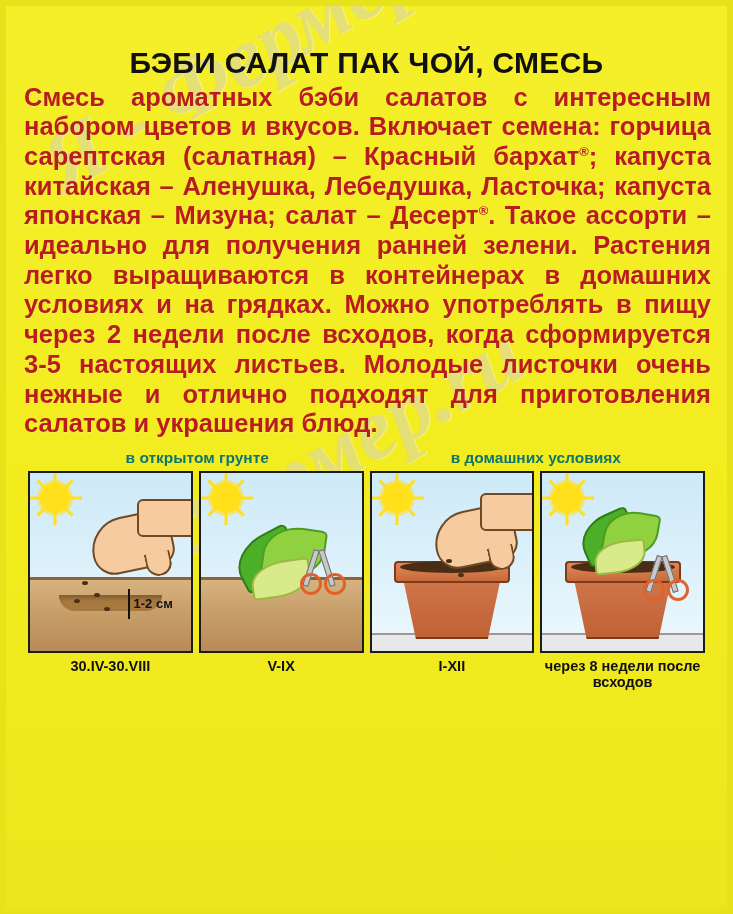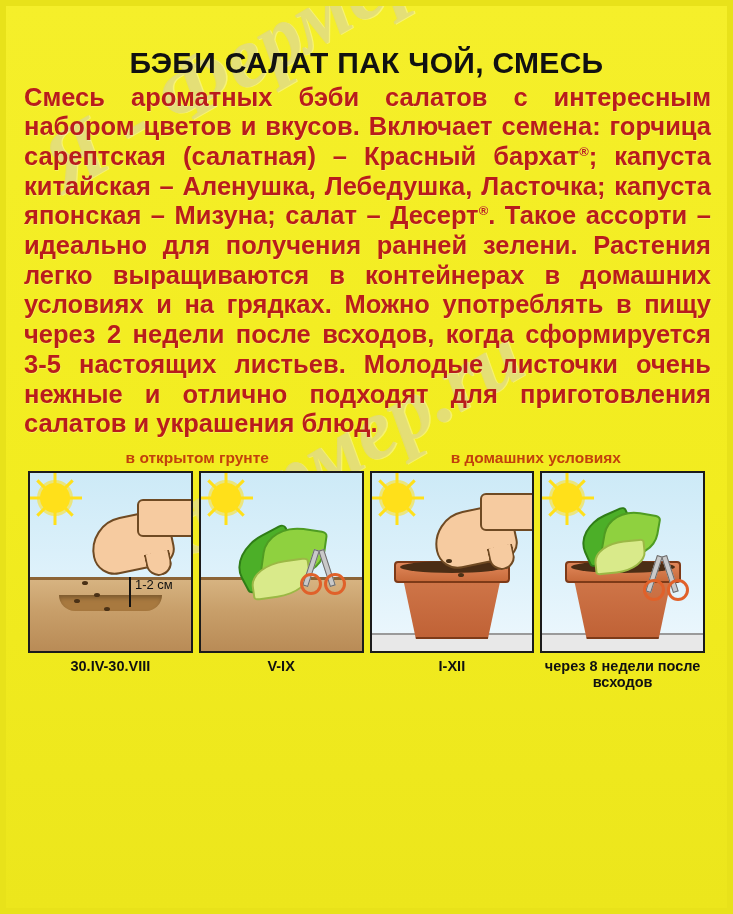--- a/index.html
+++ b/index.html
@@ -86,21 +86,21 @@
   }
   .description sup {
     font-size: 13px;
     vertical-align: super;
     line-height: 0;
   }
 
   .cond-row {
     display: flex;
     margin: 10px 12px 0 12px;
-    color: #c2410c;
+    color: #0f766e;
     font-weight: bold;
     font-size: 15.5px;
   }
   .cond-label {
     flex: 1 1 50%;
     text-align: center;
   }
 
   .panels {
     display: flex;
@@ -210,24 +210,25 @@
   .arm {
     position: absolute;
     width: 56px; height: 34px;
     background: #f6cba0;
     border: 2px solid #6f4a23;
     border-radius: 6px;
   }
 
   .measure {
     position: absolute;
-    right: 18px; bottom: 44px;
+    right: 18px; bottom: 32px;
     display: flex;
+    align-items: center;
     font-size: 13px;
-    font-weight: normal;
+    font-weight: bold;
     color: #111;
   }
   .measure .bar {
     width: 2px; height: 30px;
     background: #111;
     margin-right: 4px;
   }
 
   .leaf {
     position: absolute;

